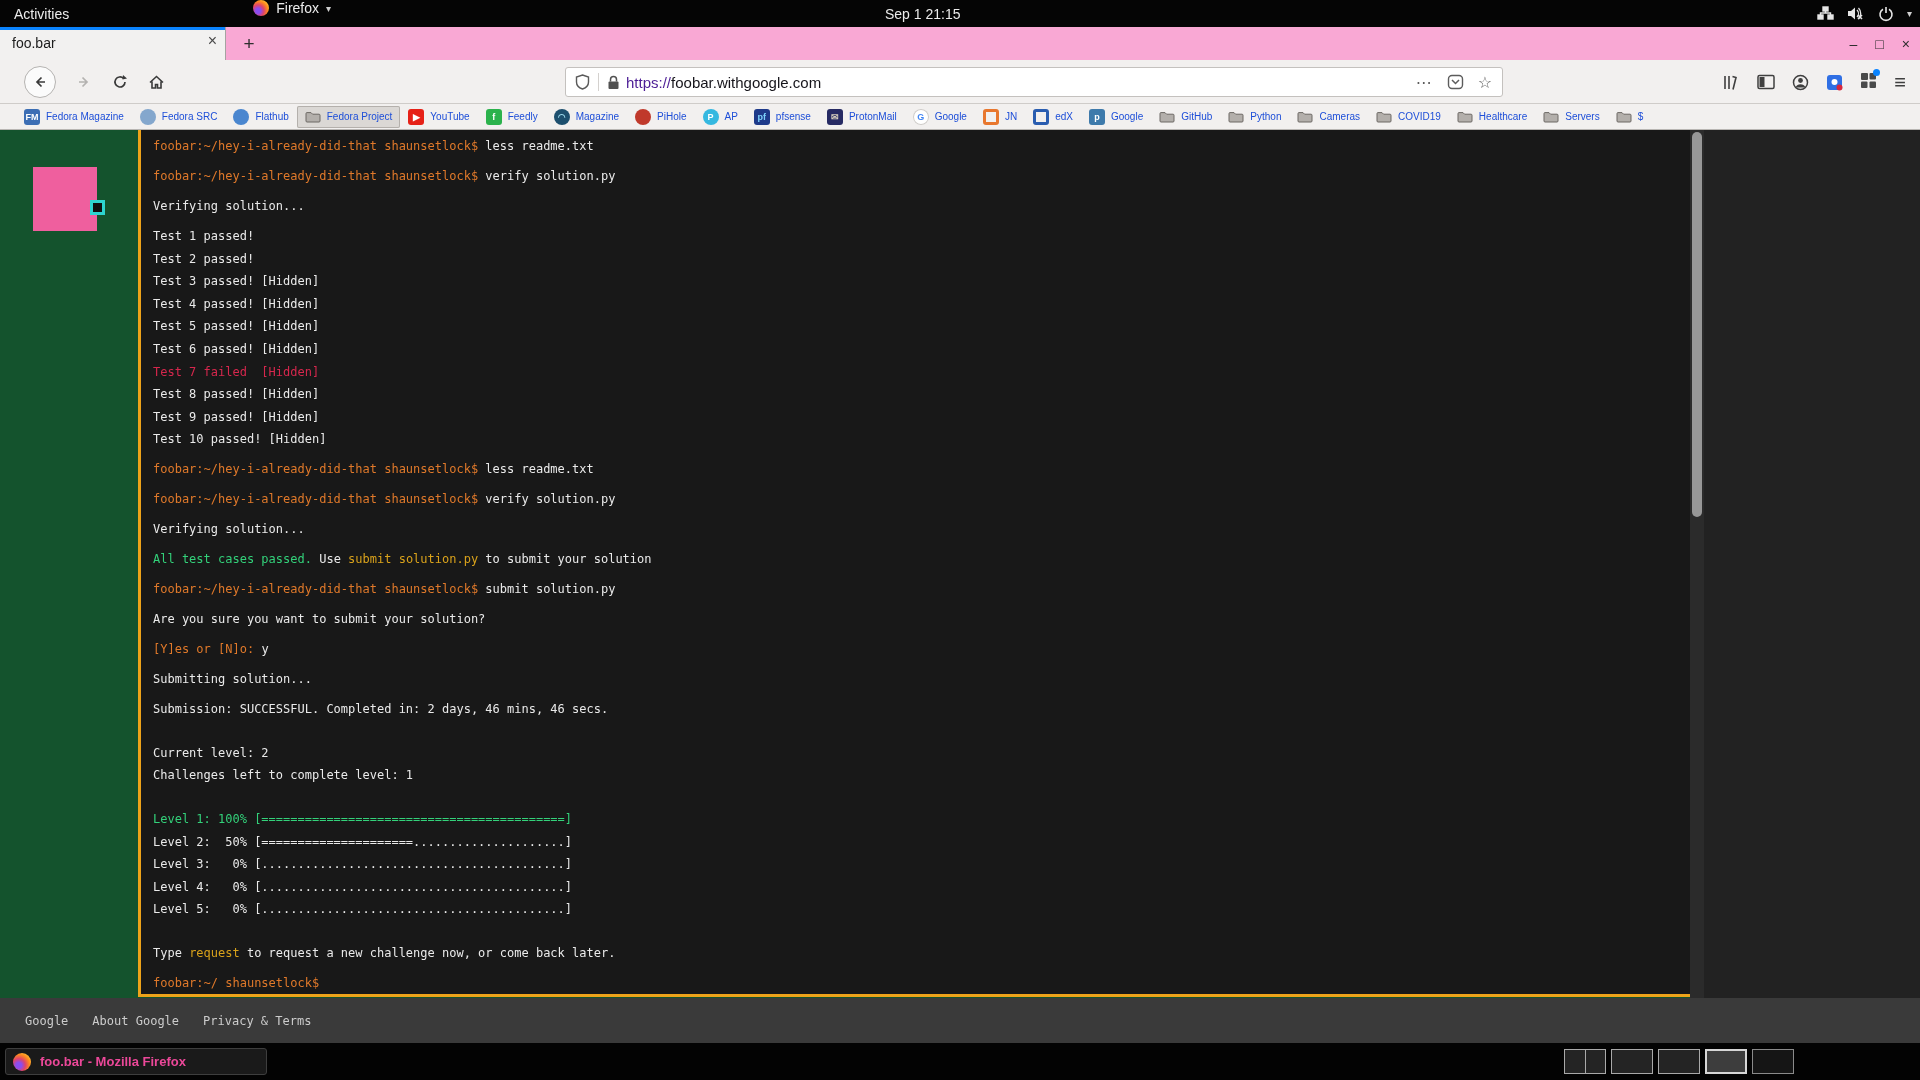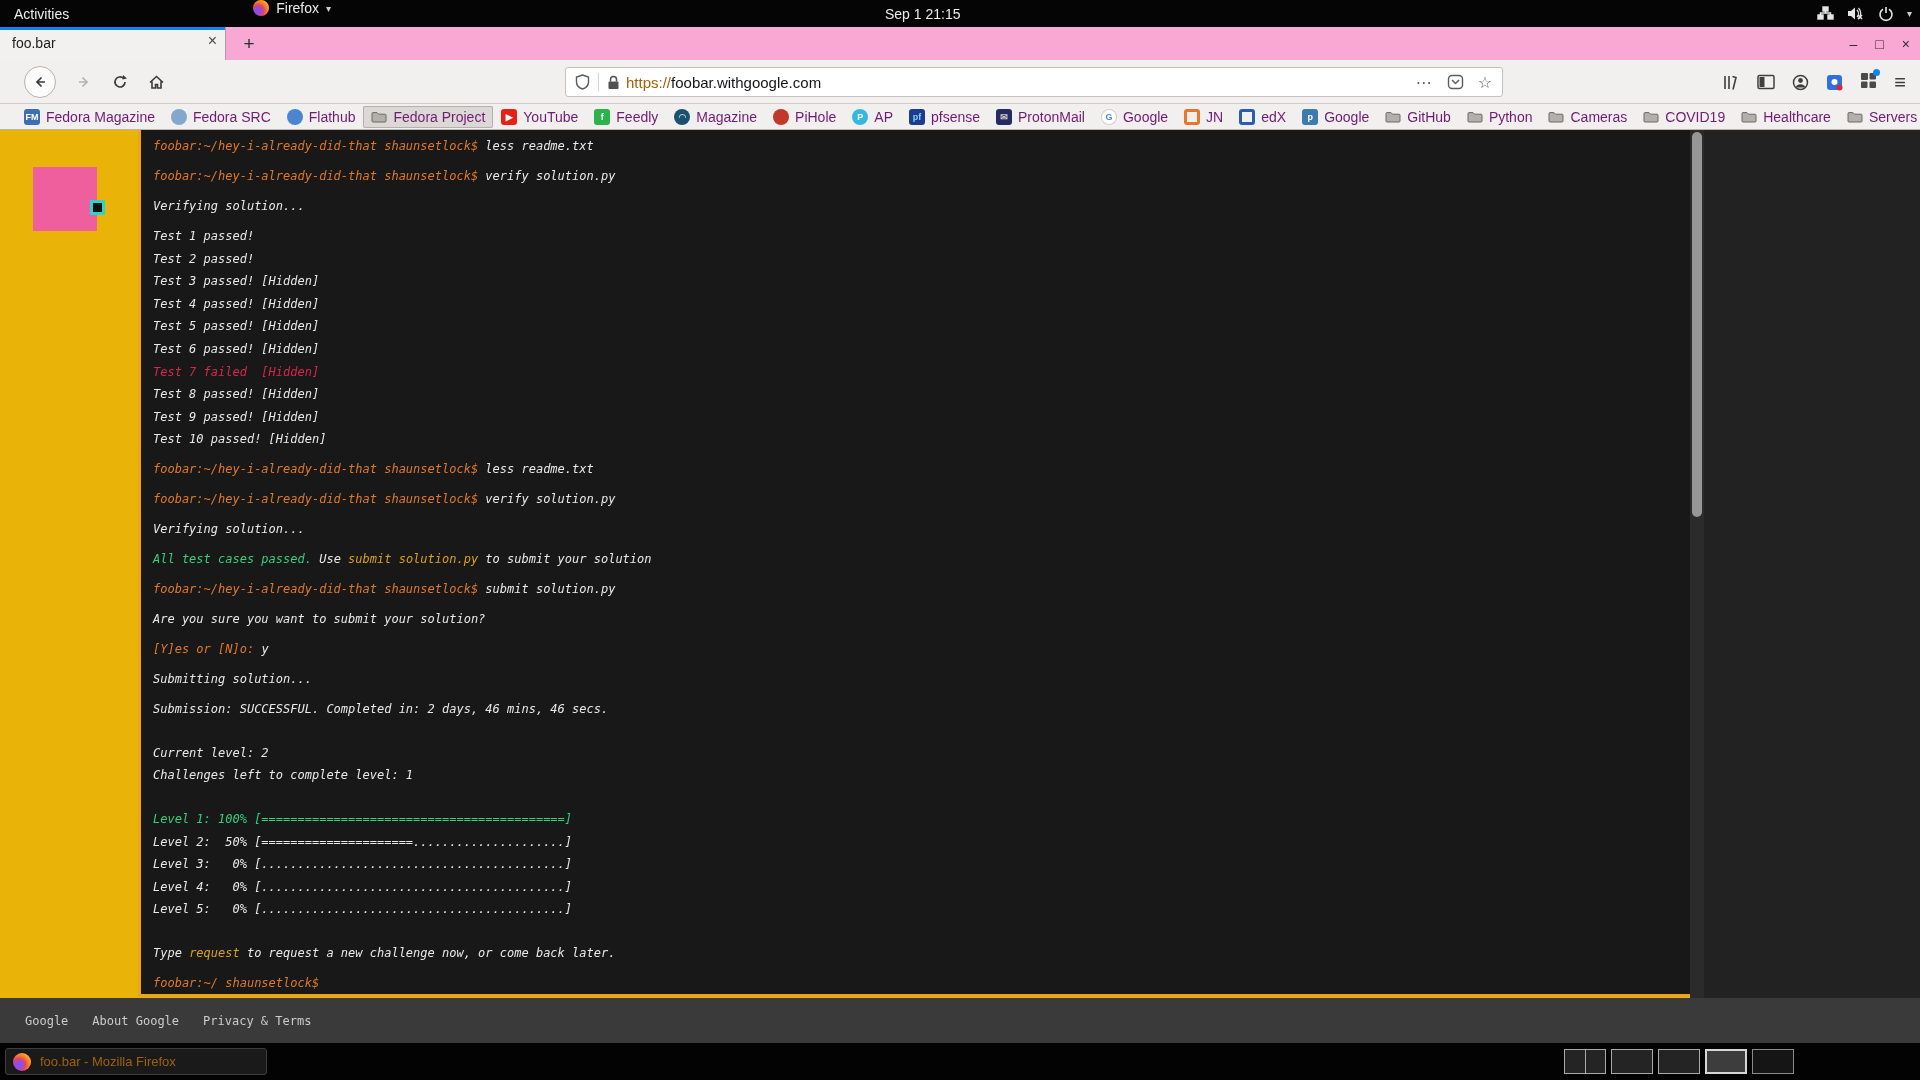--- a/index.html
+++ b/index.html
@@ -30,41 +30,41 @@
   .win-controls { position:absolute; right:10px; top:0; height:33px; display:flex; align-items:center; gap:18px; color:#2e2e2e; font-size:14px; }
 
   
   #navbar { position:absolute; left:0; top:60px; width:1920px; height:44px; background:#f2f0ef; border-bottom:1px solid #cfccc9; }
   .nav-btns { position:absolute; left:24px; top:0; height:44px; display:flex; align-items:center; gap:20px; }
   .nav-circle { width:32px; height:32px; border:1px solid #b5b3b1; border-radius:50%; background:#fbfbfb; display:flex; align-items:center; justify-content:center; }
   .urlbar { position:absolute; left:565px; top:7px; width:938px; height:30px; background:#fff; border:1px solid #c4c1be; border-radius:3px; display:flex; align-items:center; }
   .url-shield { margin-left:9px; }
   .url-sep { width:1px; height:18px; background:#d4d1ce; margin:0 8px; }
   .url-text { font-size:15px; margin-left:6px; white-space:nowrap; }
-  .url-scheme { color:#a16207; }
+  .url-scheme { color:#4c1d95; }
   .url-host { color:#15141a; }
   .url-right { margin-left:auto; display:flex; align-items:center; gap:14px; padding-right:10px; color:#5c5c5c; }
   .url-dots { font-size:16px; letter-spacing:1px; color:#5c5c5c; }
   .url-star { font-size:16px; color:#5c5c5c; }
   .nav-right { position:absolute; right:14px; top:0; height:44px; display:flex; align-items:center; gap:17px; }
   .ext-wrap { position:relative; }
   .ext-dot { position:absolute; right:-3px; top:-3px; width:7px; height:7px; border-radius:50%; background:#0a84ff; }
 
   
   #bookmarksbar { position:absolute; left:0; top:104px; width:1920px; height:26px; background:#f2f0ef; border-bottom:1px solid #b9b6b3; display:flex; align-items:center; padding-left:16px; }
   .bm-item { display:flex; align-items:center; gap:6px; padding:2px 8px; height:22px; border-radius:2px; white-space:nowrap; }
   .bm-item.active { background:#dbd8d5; box-shadow:0 0 0 1px #b4b0ac inset; }
-  .bm-label { font-size:14px; color:#701a75; }
+  .bm-label { font-size:10px; color:#1d4ed8; }
   .bm-glyph { width:16px; height:16px; border-radius:3px; display:flex; align-items:center; justify-content:center; font-size:9px; font-weight:bold; flex:none; }
   .bm-glyph.circle { border-radius:50%; }
   .bm-glyph.ring { background:transparent !important; border:3px solid; }
   .bm-folder { width:16px; height:16px; flex:none; }
 
   
-  #content { position:absolute; left:0; top:130px; width:1704px; height:868px; background:#eab308; overflow:hidden;font-style:italic; }
+  #content { position:absolute; left:0; top:130px; width:1704px; height:868px; background:#14532d; overflow:hidden; }
   .foobar-logo { position:absolute; left:33px; top:37px; width:64px; height:64px; background:#ef5f9e; }
   .foobar-cursor { position:absolute; left:90px; top:70px; width:15px; height:15px; background:#101010; border:3px solid #2dd4cf; }
   #terminal { position:absolute; left:138px; top:0; width:1760px; height:867px;
     background:#181818; border:3px solid #eda31a; border-top:none; padding:5px 0 0 12px;
     font-family:"DejaVu Sans Mono", monospace; font-size:12px; line-height:22.6px; white-space:pre; }
   .t-block { margin-bottom:7.4px; }
   .t-block.gap { margin-top:21px; }
   .c-prompt { color:#e0792a; }
   .c-plain  { color:#eaeaea; }
   .c-red    { color:#d6274d; }
@@ -74,21 +74,21 @@
   #scroll-thumb { position:absolute; left:2px; top:2px; width:10px; height:385px; background:#979797; border-radius:5px; }
 
   
   #page-footer { position:absolute; left:0; top:998px; width:1920px; height:45px; background:#3a3a3a; display:flex; align-items:center; gap:24px; padding-left:25px;
     font-family:"DejaVu Sans Mono", monospace; font-size:12px; color:#cccccc; }
 
   
   #taskbar { position:absolute; left:0; top:1043px; width:1920px; height:37px; background:#030303; }
   .task-btn { position:absolute; left:5px; top:5px; width:262px; height:27px; background:#1a1a1a; border:1px solid #3e3e3e; border-radius:3px; display:flex; align-items:center; gap:9px; padding-left:7px; }
   .task-btn .ff-logo { width:18px; height:18px; }
-  .task-title { font-size:13px; font-weight:normal; color:#a16207; white-space:nowrap; }
+  .task-title { font-size:13px; font-weight:bold; color:#ec4899; white-space:nowrap; }
   #pager { position:absolute; right:126px; top:6px; display:flex; gap:5px; }
   .pg-box { width:42px; height:25px; background:#242424; border:1px solid #a9a9a9; display:flex; }
   .pg-box.active { background:#3d3d3d; border:2px solid #d6d6d6; }
   .pg-box.dim { background:#151515; border:1px solid #8a8a8a; }
   .pg-half { flex:1; }
   .pg-half:first-child { border-right:1px solid #a9a9a9; }
 
   svg { overflow:visible; }
 </style>
 </head>

